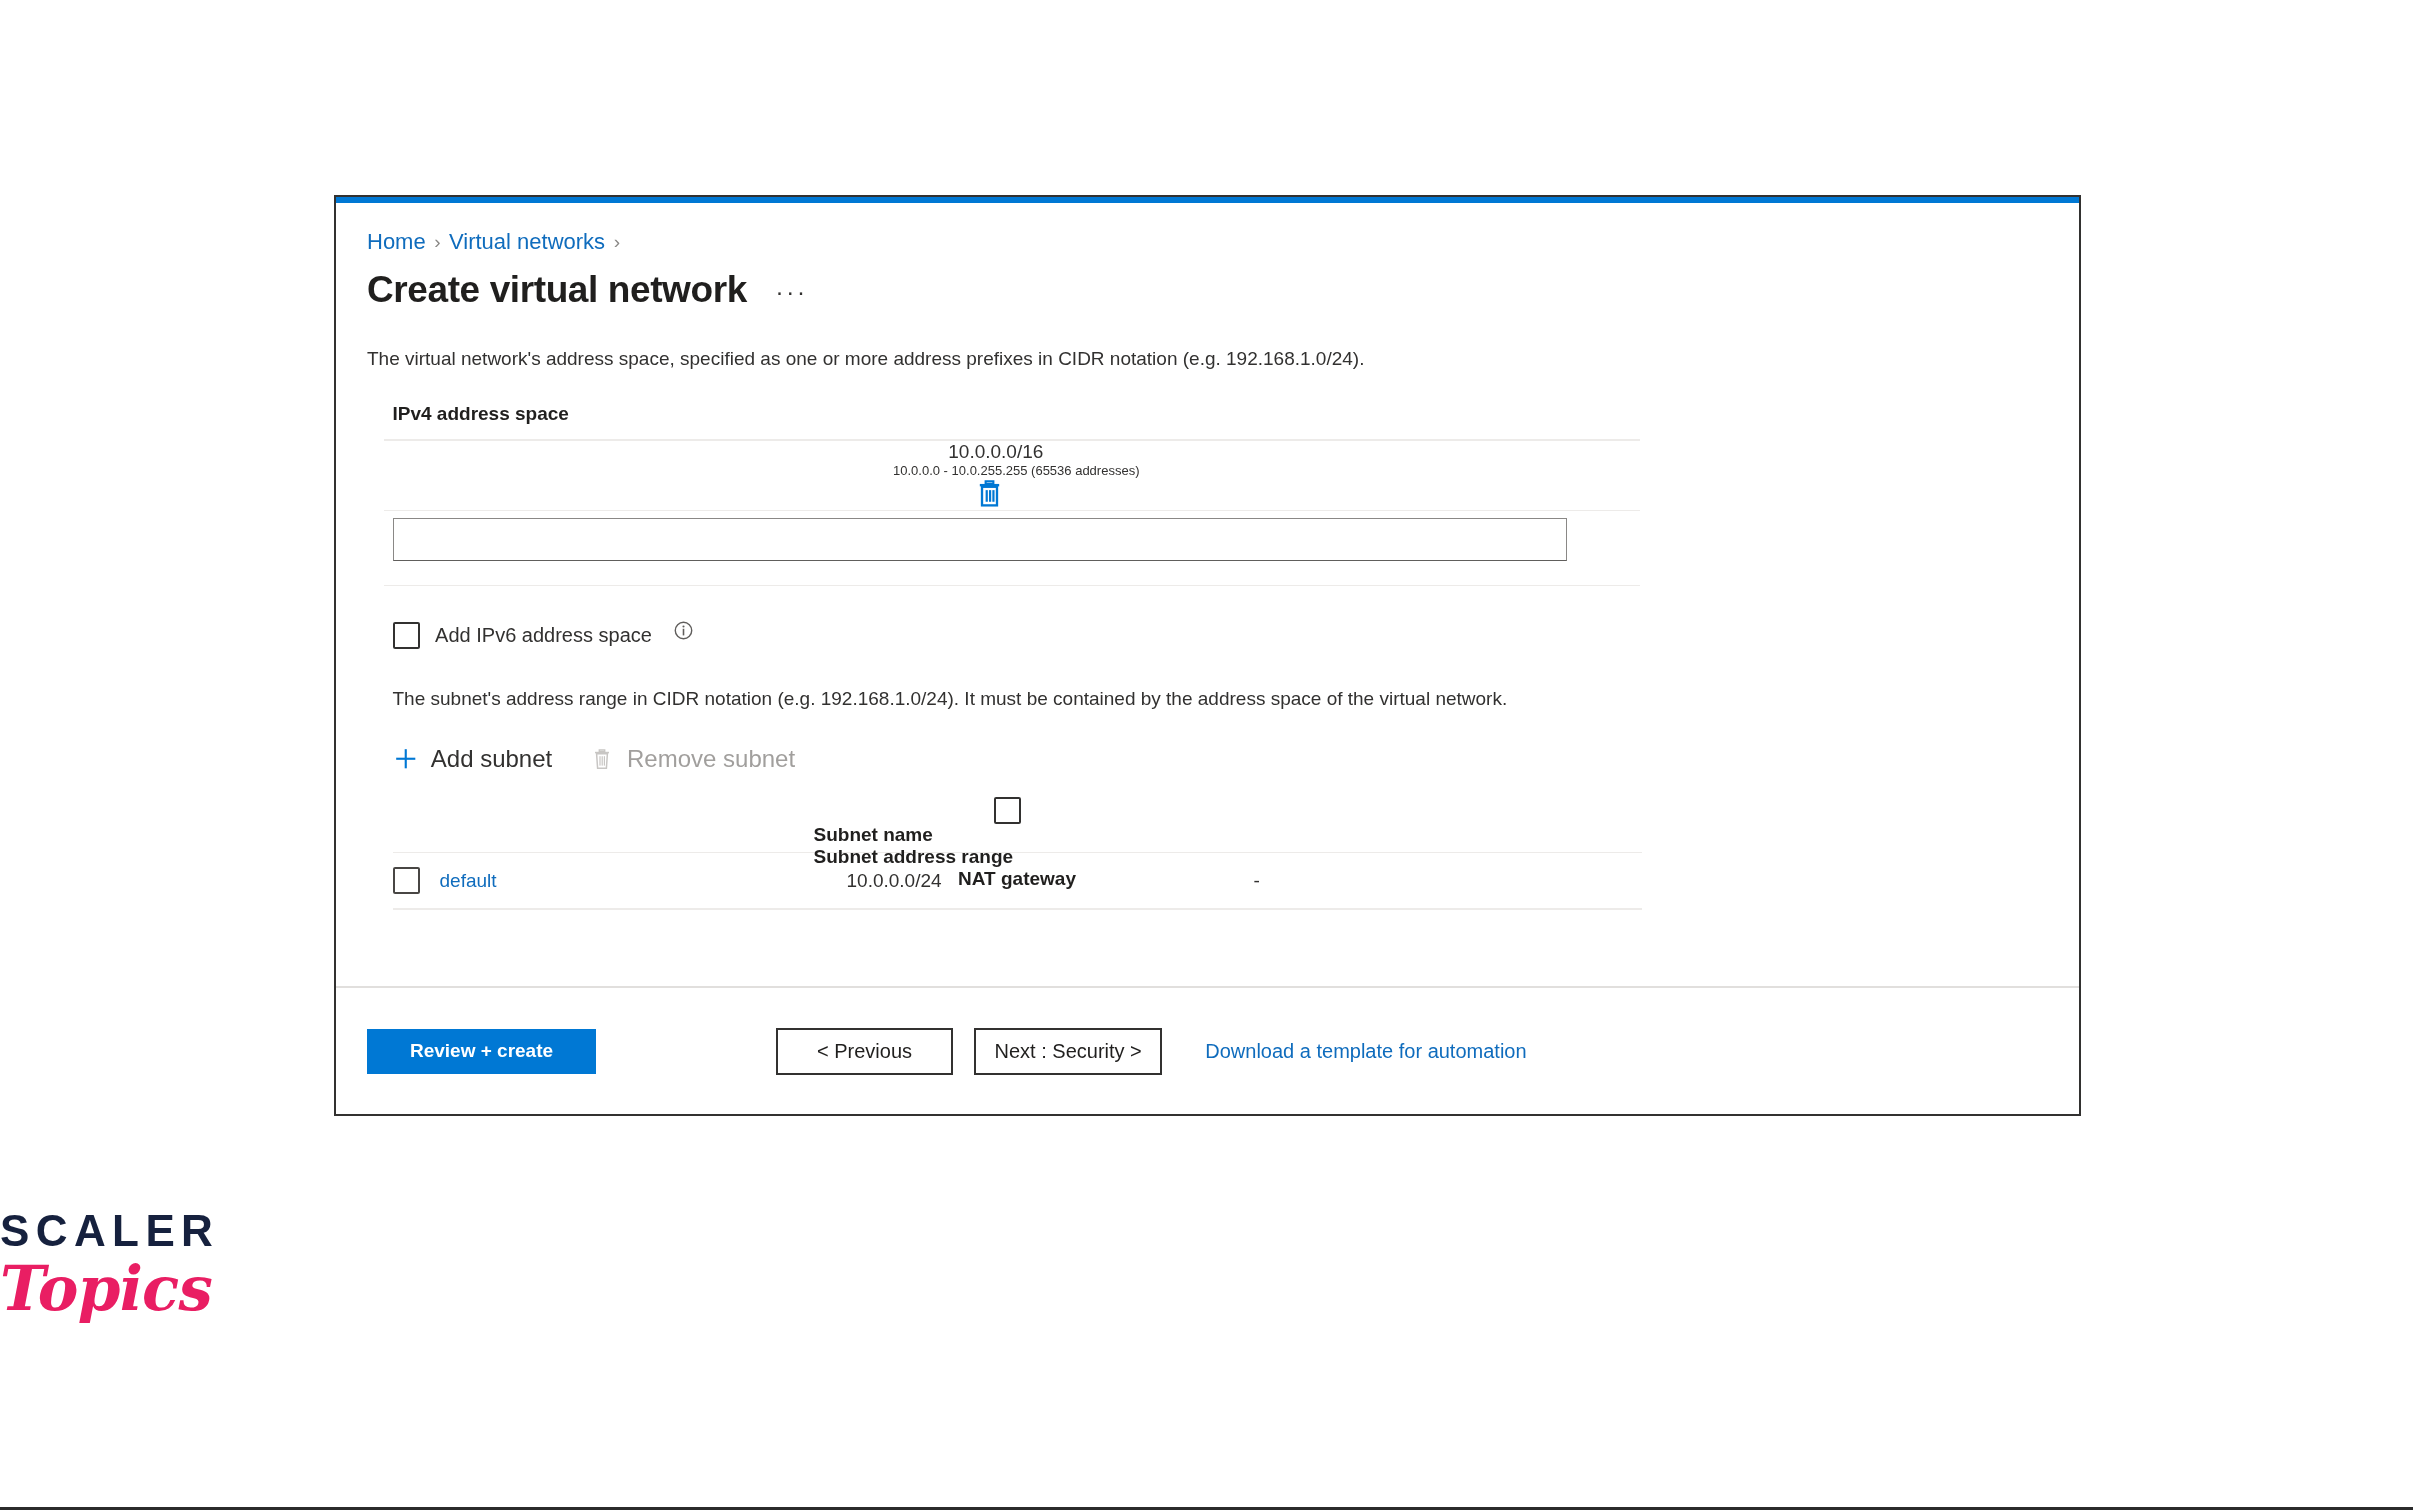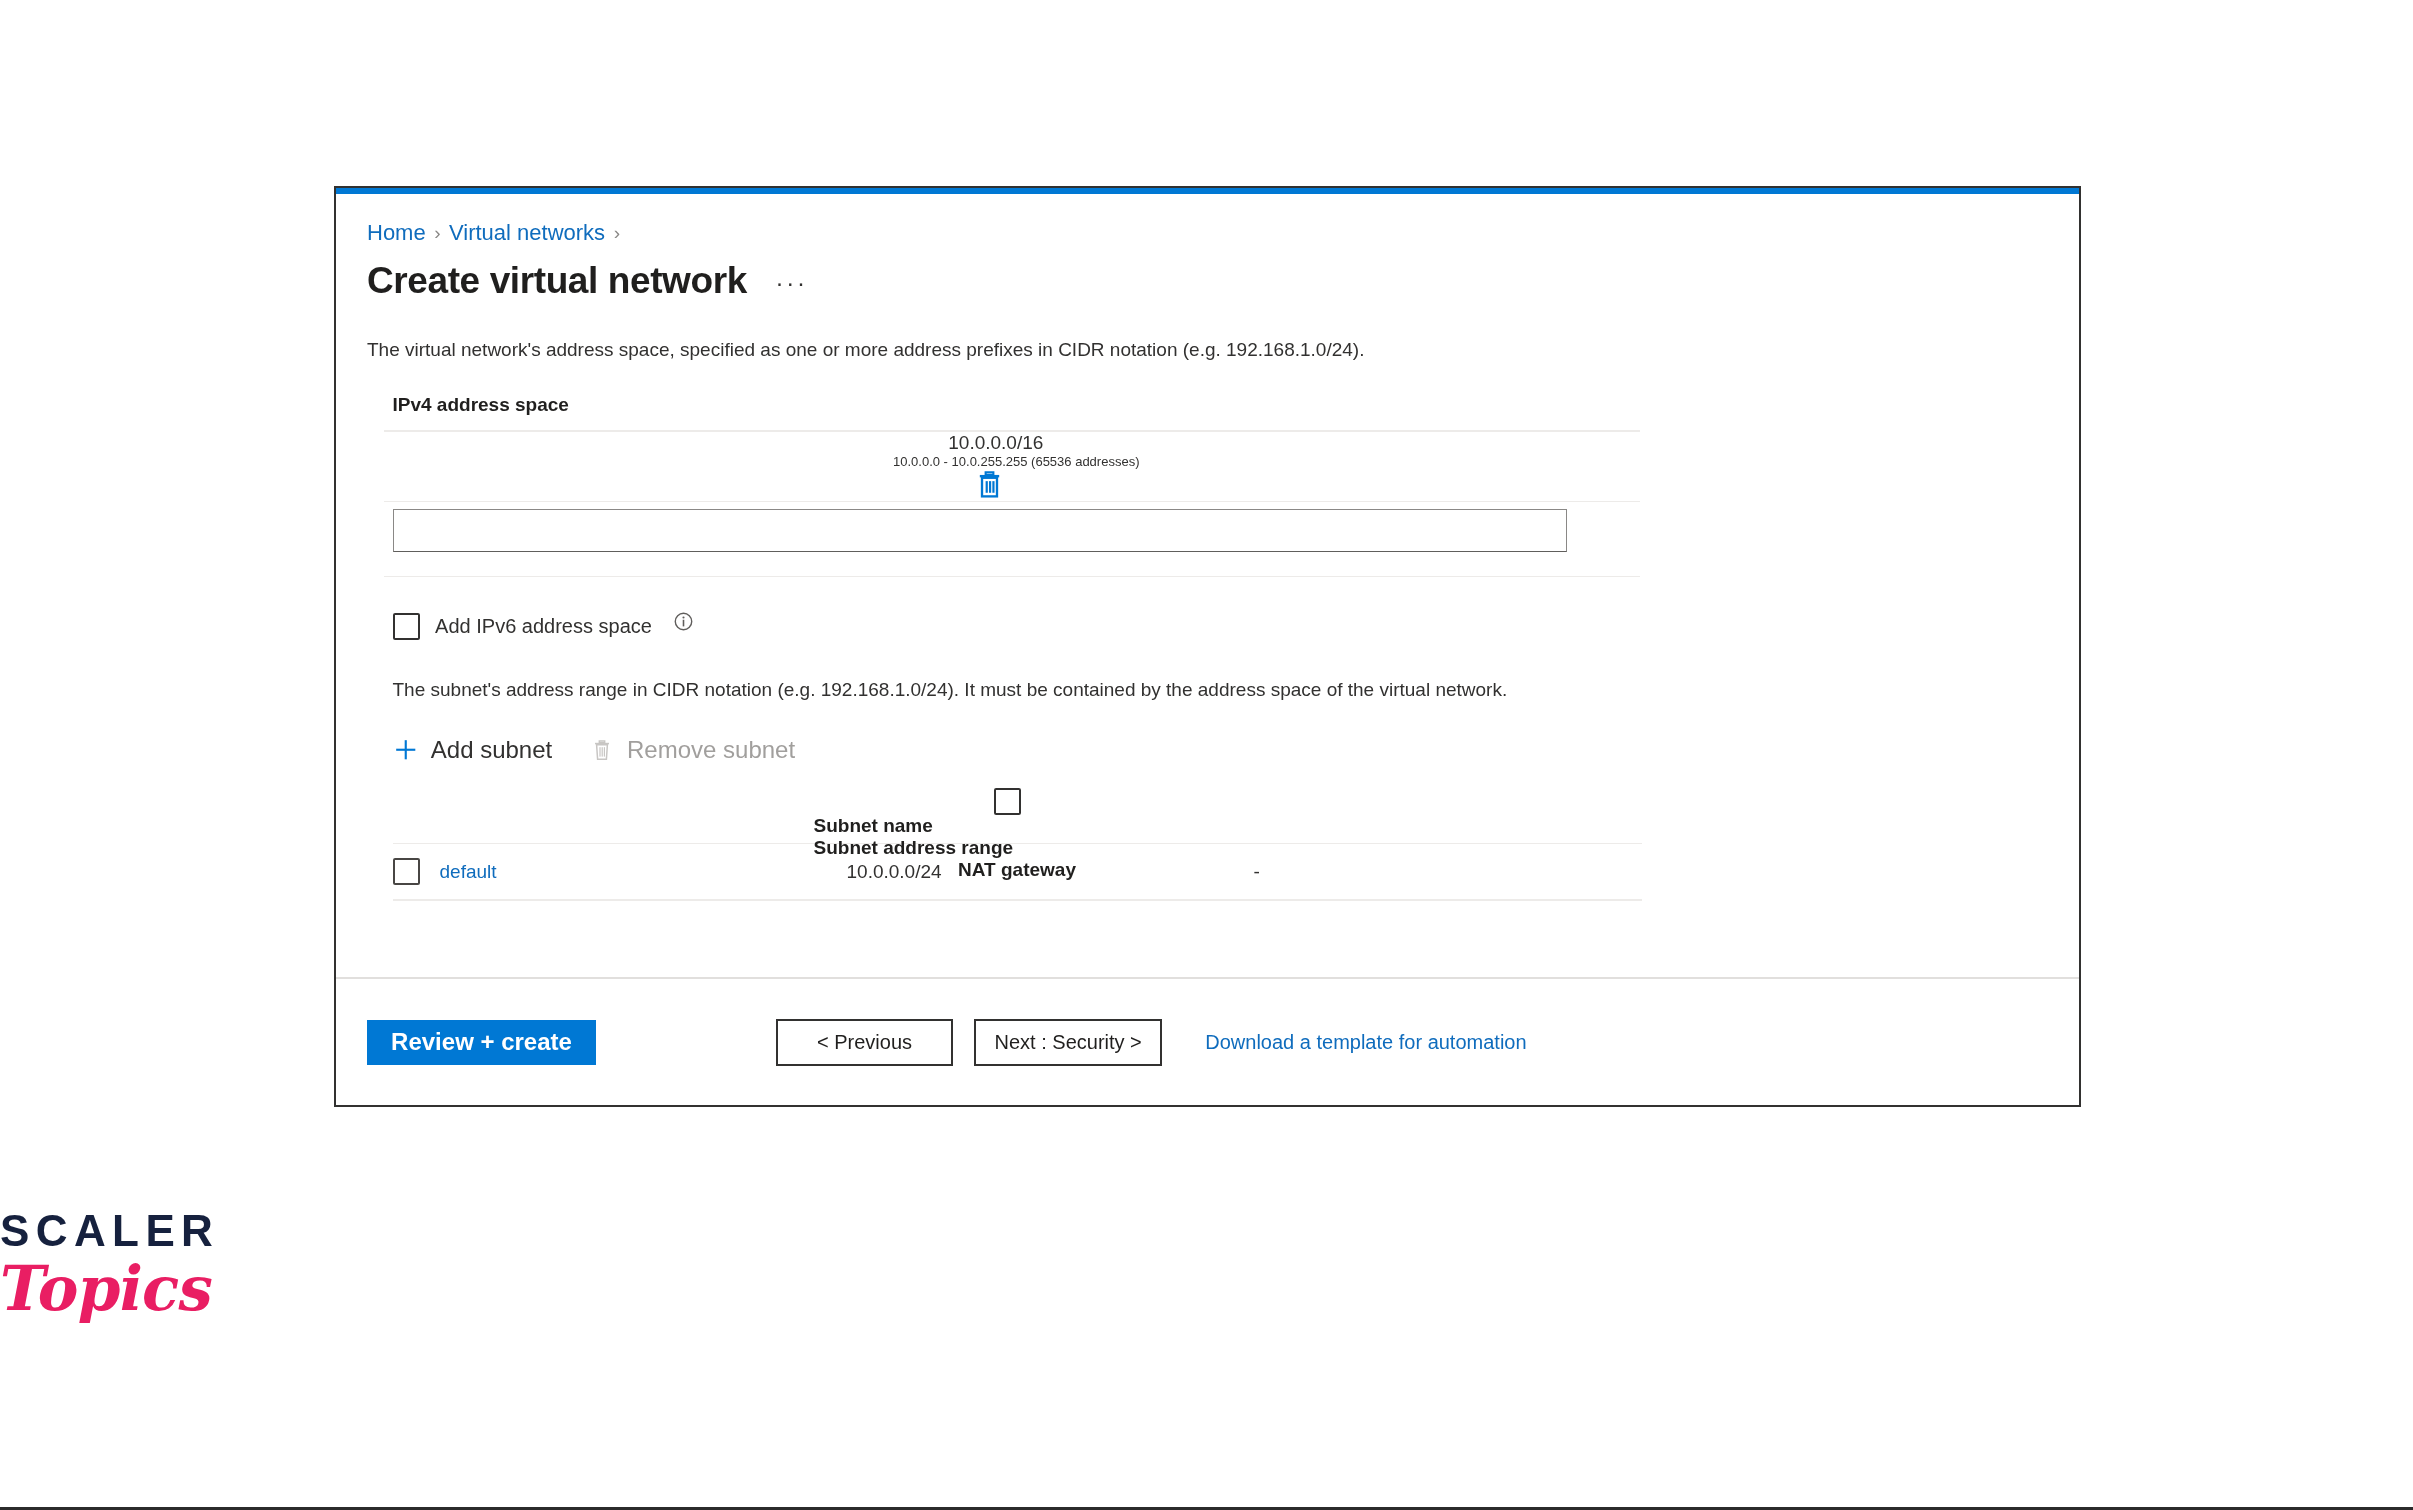--- a/index.html
+++ b/index.html
@@ -13,21 +13,21 @@
     position: relative;
     font-family: "Liberation Sans", sans-serif;
     color: #201f1e;
     overflow: hidden;
   }
 
   
   #blade {
     position: absolute;
     left: 334px;
-    top: 186px;
+    top: 195px;
     width: 1747px;
     height: 921px;
     background: #ffffff;
     border: 2.8px solid #323130;
     box-sizing: border-box;
   }
   #blade-accent {
     position: absolute;
     left: 0;
     top: 0;
@@ -264,21 +264,21 @@
   .footer {
     height: 126px;
     display: flex;
     align-items: center;
     padding-left: 31px;
     background: #ffffff;
   }
   .btn-primary {
     background: #0078d4;
     color: #ffffff;
-    font-size: 24px;
+    font-size: 19px;
     font-weight: bold;
     border: none;
     padding: 0 21px;
     height: 45px;
     min-width: 229px;
     cursor: pointer;
     font-family: "Liberation Sans", sans-serif;
   }
   .btn-secondary {
     background: #ffffff;

